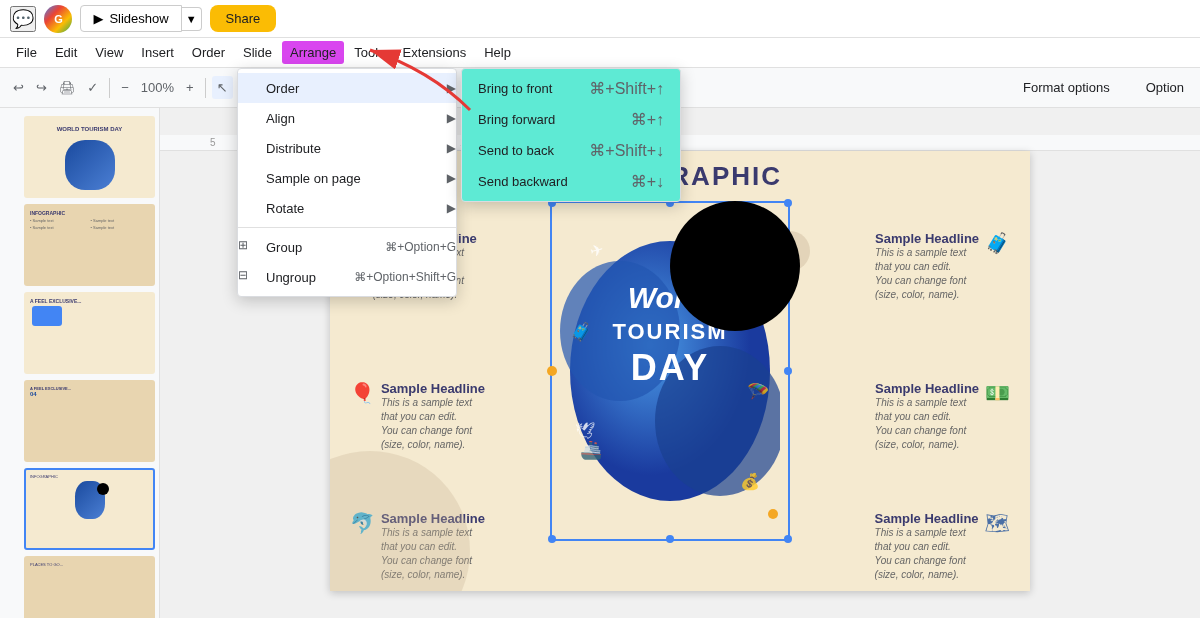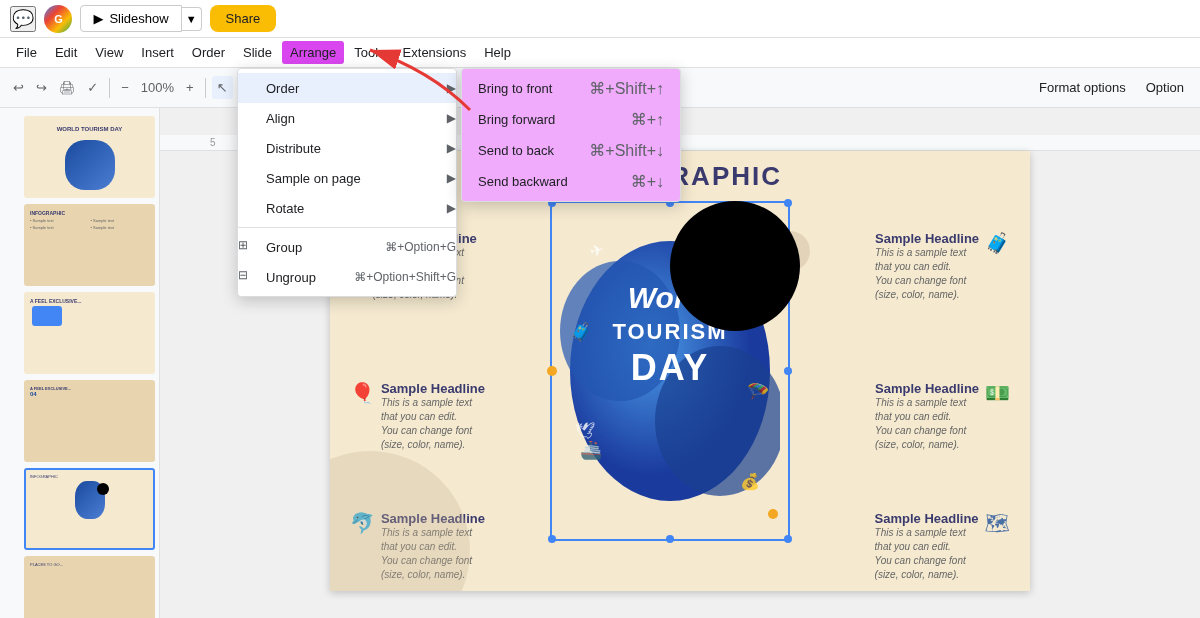--- a/index.html
+++ b/index.html
@@ -94,21 +94,21 @@
     }
     .dropdown-item.active { background: #e8f0fe; }
     .dropdown-item-icon { width: 18px; height: 18px; margin-right: 10px; color: #5f6368; font-size: 12px; }
     .dropdown-item-shortcut { margin-left: auto; font-size: 12px; color: #5f6368; }
     .dropdown-item-arrow { margin-left: auto; color: #5f6368; font-size: 12px; }
     .dropdown-separator { height: 1px; background: #e0e0e0; margin: 4px 0; }
 
     
     .submenu {
       position: fixed; top: 68px; left: 461px; z-index: 1001;
-      background: #f0abfc; border: 1px solid #dadce0; border-radius: 4px;
+      background: #5eead4; border: 1px solid #dadce0; border-radius: 4px;
       box-shadow: 0 4px 16px rgba(0,0,0,0.2); min-width: 220px; padding: 4px 0;
     }
     .submenu-item {
       display: flex; align-items: center; padding: 6px 16px; cursor: pointer;
       font-size: 13px; color: #202124;
     }
     .submenu-item-shortcut { margin-left: auto; font-size: 16px; color: #5f6368; }
     .sample-headline { font-size: 13px; font-weight: bold; color: #3a3a6e; }
     .sample-text { font-size: 10px; color: #666; font-style: italic; line-height: 1.4; }
 
@@ -167,21 +167,21 @@
   <button class="toolbar-btn">100%</button>
   <button class="toolbar-btn">+</button>
   <div class="toolbar-separator"></div>
   <button class="toolbar-btn" style="background:#e8f0fe;">↖</button>
   <button class="toolbar-btn">T</button>
   <button class="toolbar-btn">🖼</button>
   <button class="toolbar-btn">◻</button>
   <button class="toolbar-btn">╱</button>
   <div class="toolbar-separator"></div>
 
-  <div style="margin-left:auto;display:flex;align-items:center;gap:4px;">
+  <div style="margin-left:auto;display:flex;align-items:center;gap:20px;">
     <button class="format-options-btn">Format options</button>
     <button class="animate-btn">Option</button>
   </div>
 </div>
 
 <div class="main-layout">
 
   <div class="slides-panel">
 
     <div class="slide-wrapper">

